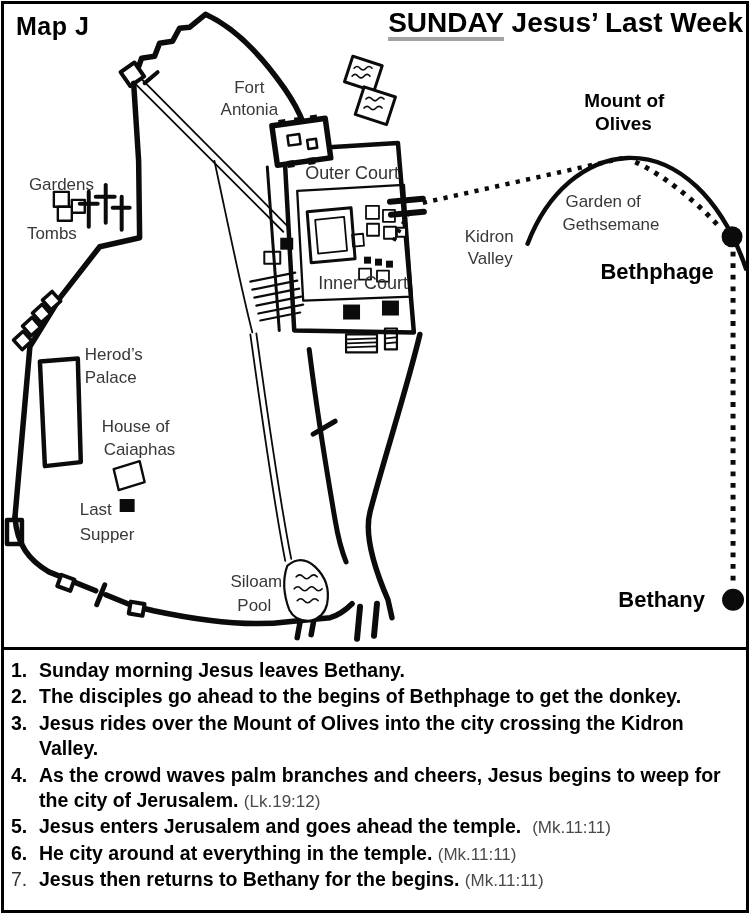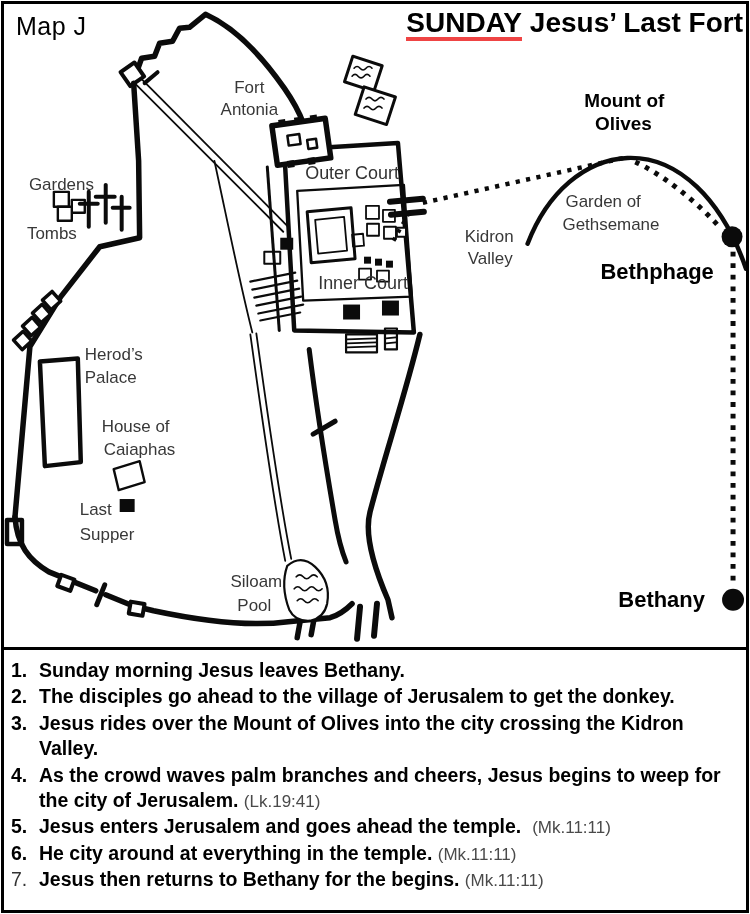--- a/index.html
+++ b/index.html
@@ -1,22 +1,22 @@
 <!DOCTYPE html>
 <html><head>
 <meta charset="utf-8">
 <style>
   html,body{margin:0;padding:0;background:#fff;}
   .page{position:relative;width:750px;height:914px;background:#fff;overflow:hidden;
         font-family:"Liberation Sans",sans-serif;color:#000;}
   .frame{position:absolute;inset:1px;border:3px solid #000;pointer-events:none;}
   
-  .map-label{position:absolute;left:16px;top:12px;font-size:25px;font-weight:normal;letter-spacing:.5px;}
+  .map-label{position:absolute;left:16px;top:12px;font-size:25px;font-weight:bold;letter-spacing:.5px;}
   .main-title{position:absolute;top:7px;right:7px;font-size:28px;font-weight:bold;white-space:nowrap;}
-  .main-title .sunday{display:inline-block;border-bottom:4px solid #ef4444;line-height:1.0;}
+  .main-title .sunday{display:inline-block;border-bottom:4px solid #a3a3a3;line-height:1.0;}
   .refs{position:absolute;top:41px;right:7px;font-size:16.5px;font-weight:bold;font-style:italic;
         letter-spacing:-0.2px;white-space:nowrap;}
   
   .mapsvg{position:absolute;left:1px;top:1px;}
   svg text{font-family:"Liberation Sans",sans-serif;}
   .lbl{fill:#383838;font-size:17px;}
   .lbl-md{fill:#333;font-size:18px;}
   .lbl-bold{fill:#000;font-size:19px;font-weight:bold;}
   .lbl-big{fill:#000;font-size:22px;font-weight:bold;}
   
@@ -192,38 +192,38 @@
     <text class="lbl" x="468" y="263">Valley</text>
     <text class="lbl" x="566" y="206">Garden of</text>
     <text class="lbl" x="563" y="229">Gethsemane</text>
     <text class="lbl-bold" x="625" y="106" text-anchor="middle">Mount of</text>
     <text class="lbl-bold" x="624" y="129" text-anchor="middle">Olives</text>
     <text class="lbl-big" x="601" y="278">Bethphage</text>
     <text class="lbl-big" x="619" y="607">Bethany</text>
   </svg>
 
   <div class="map-label">Map J</div>
-  <div class="main-title"><span class="sunday">SUNDAY</span><span> Jesus’ Last Fort</span></div>
+  <div class="main-title"><span class="sunday">SUNDAY</span><span> Jesus’ Last Week</span></div>
 
   <div class="events">
     <div class="row">
       <span class="num">1.</span>
       <span class="txt"><span>Sunday morning Jesus leaves Bethany.</span> <span class="ref"></span></span>
     </div>
     <div class="row">
       <span class="num">2.</span>
-      <span class="txt"><span>The disciples go ahead to the village of Jerusalem to get the donkey.</span> <span class="ref"></span></span>
+      <span class="txt"><span>The disciples go ahead to the begins of Bethphage to get the donkey.</span> <span class="ref"></span></span>
     </div>
     <div class="row">
       <span class="num">3.</span>
       <span class="txt"><span>Jesus rides over the Mount of Olives into the city crossing the Kidron Valley.</span> <span class="ref"></span></span>
     </div>
     <div class="row">
       <span class="num">4.</span>
-      <span class="txt"><span>As the crowd waves palm branches and cheers, Jesus begins to weep for the city of Jerusalem.</span> <span class="ref">(Lk.19:41)</span></span>
+      <span class="txt"><span>As the crowd waves palm branches and cheers, Jesus begins to weep for the city of Jerusalem.</span> <span class="ref">(Lk.19:12)</span></span>
     </div>
     <div class="row">
       <span class="num">5.</span>
       <span class="txt"><span>Jesus enters Jerusalem and goes ahead the temple.</span>&nbsp; <span class="ref">(Mk.11:11)</span></span>
     </div>
     <div class="row">
       <span class="num">6.</span>
       <span class="txt"><span>He city around at everything in the temple.</span> <span class="ref">(Mk.11:11)</span></span>
     </div>
     <div class="row">

